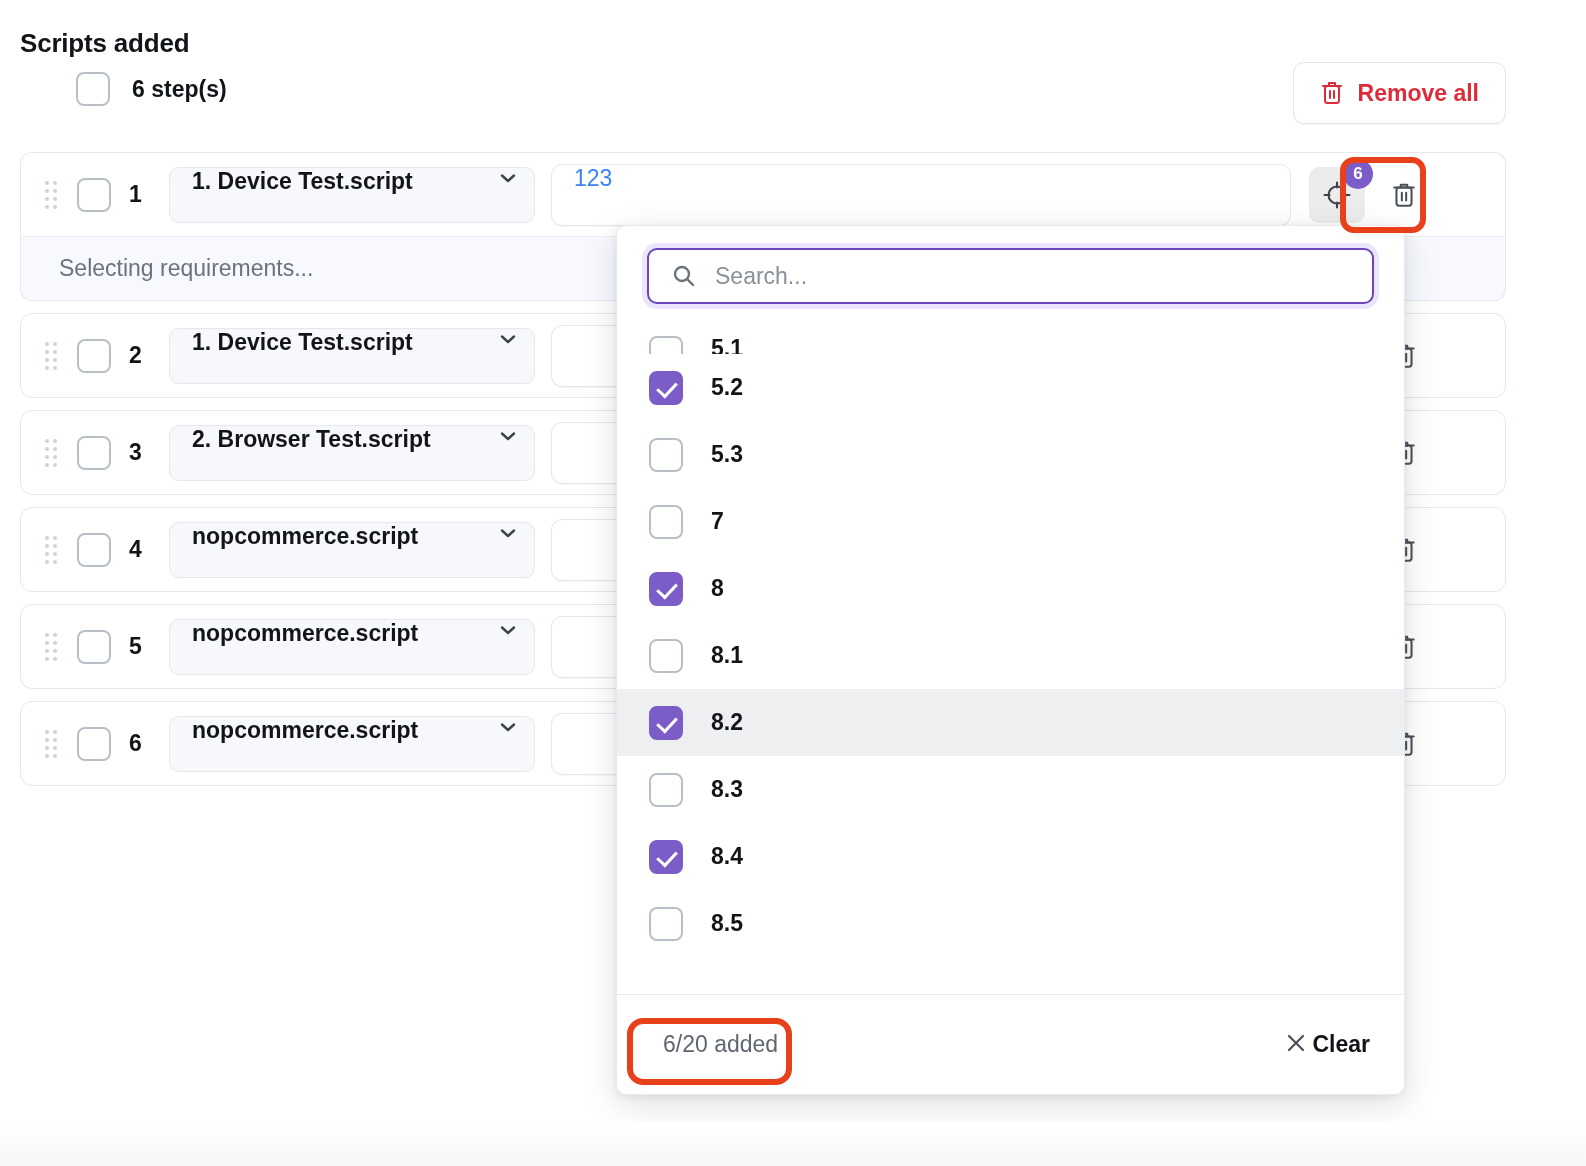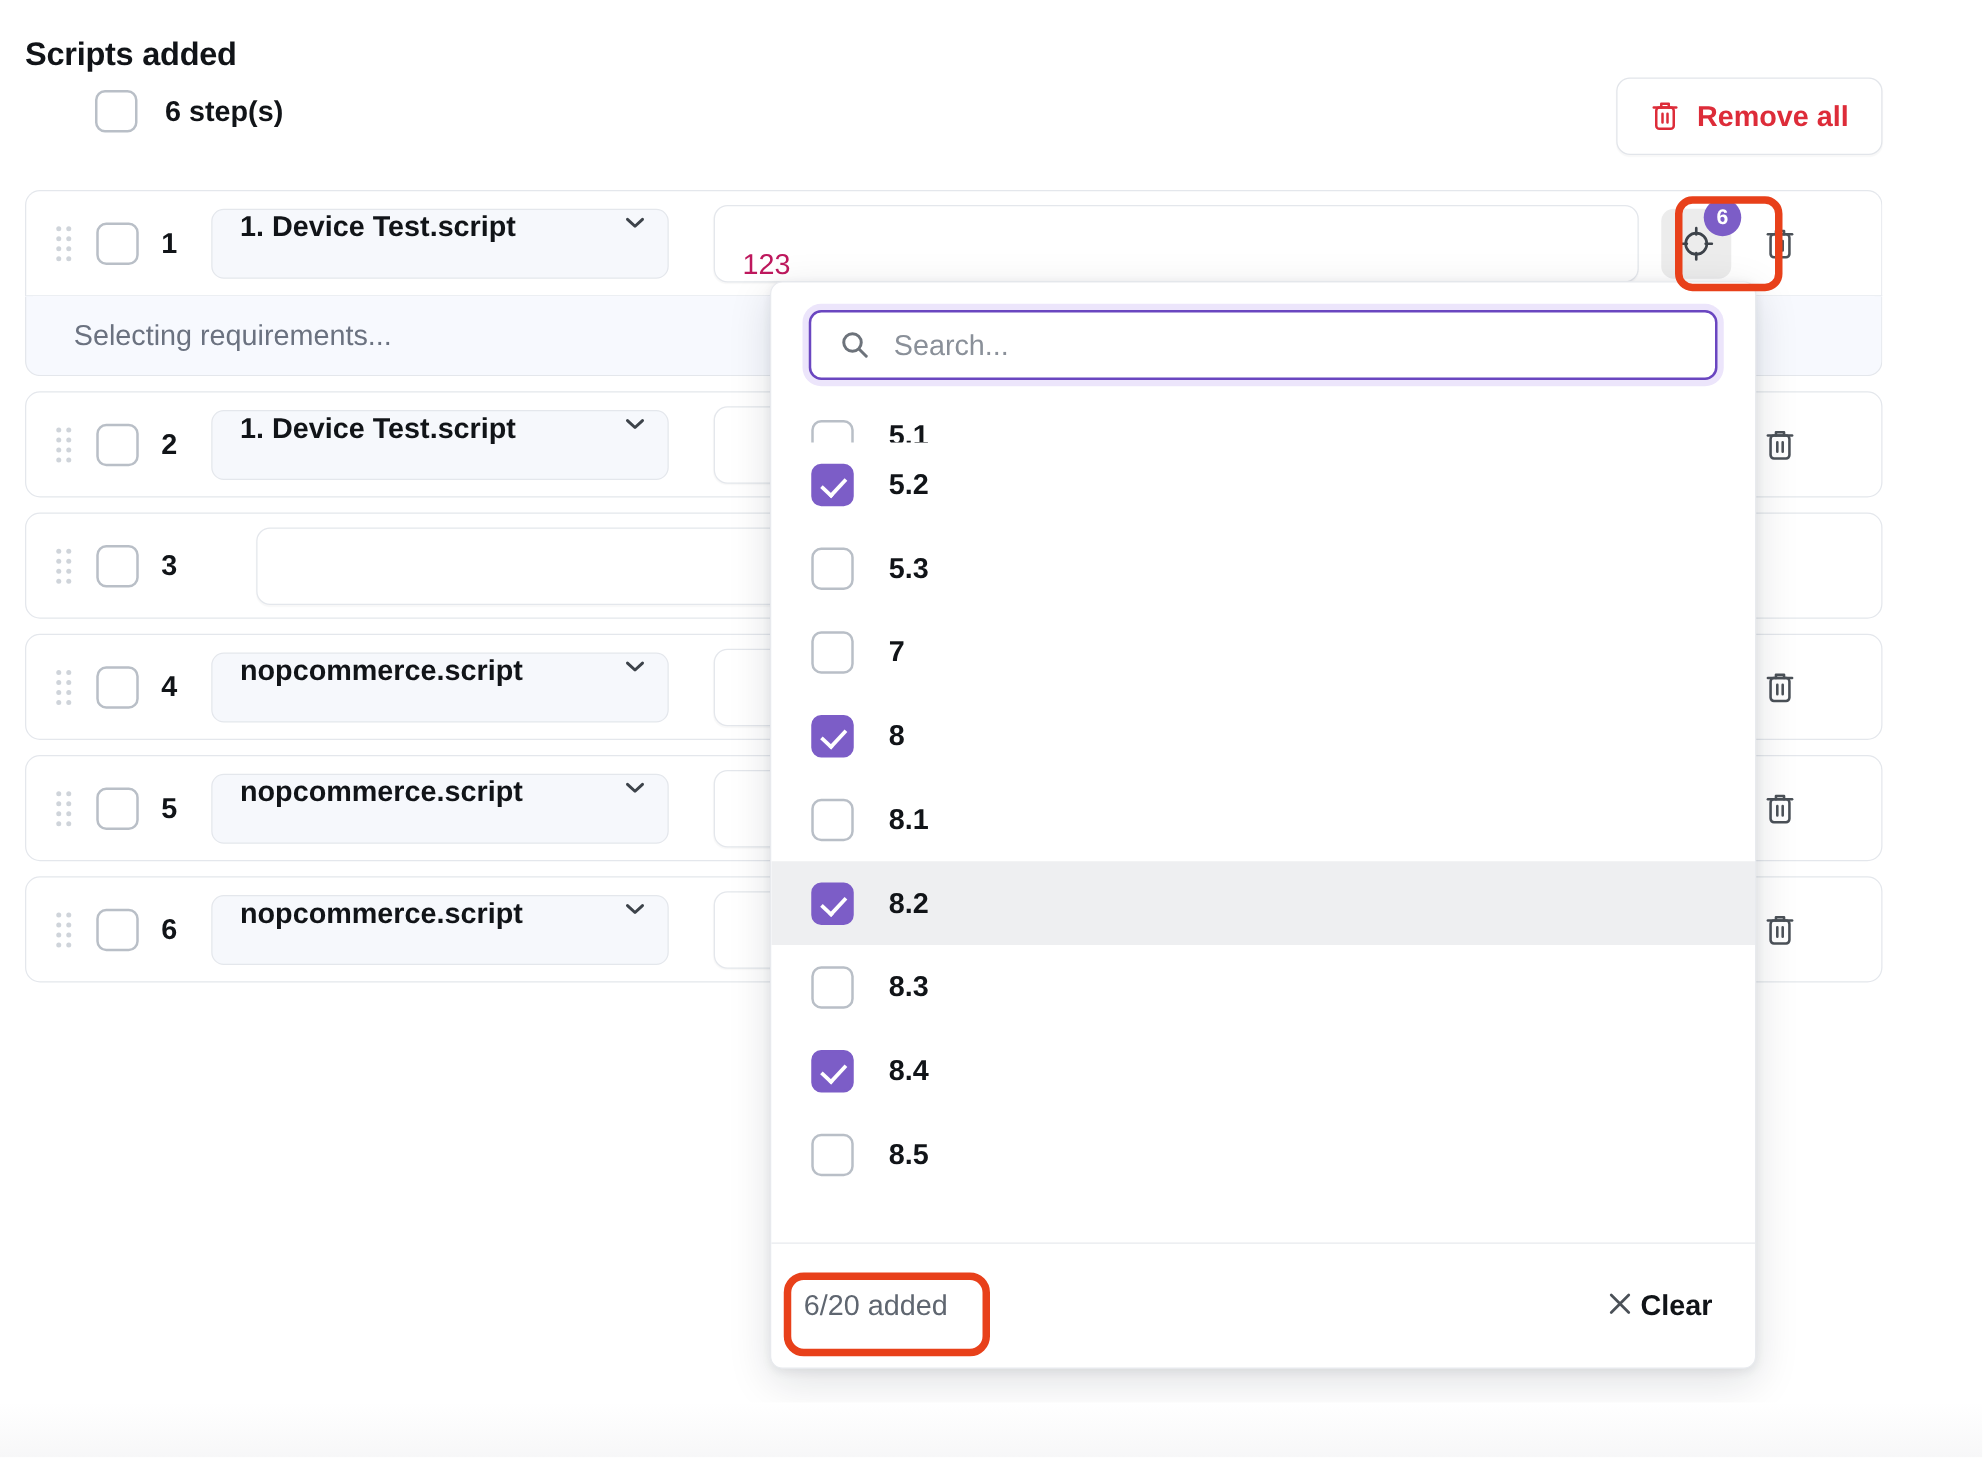--- a/index.html
+++ b/index.html
@@ -66,24 +66,24 @@
 
   .sel {
     position: relative; width: 366px; height: 56px; flex: 0 0 auto;
     border: 1px solid #e4e7ec; border-radius: 10px; background: #f6f8fc;
     display: flex; align-items: flex-start; padding: 0 16px 0 22px; cursor: pointer;
   }
   .sel-text { font-size: 23px; font-weight: 700; color: #111418; white-space: nowrap; }
   .chev { margin-left: auto; width: 20px; height: 20px; flex: 0 0 auto; }
 
   .txtfield {
-    margin-left: 36px; width: 740px; height: 62px; flex: 0 0 auto;
+    margin-left: 16px; width: 740px; height: 62px; flex: 0 0 auto;
     border: 1px solid #e4e7ec; border-radius: 11px; background: #fff;
-    display: flex; align-items: flex-end; padding: 0 22px;
-    font-size: 23px; color: #be185d;
+    display: flex; align-items: flex-start; padding: 0 22px;
+    font-size: 23px; color: #3b82f6;
     box-shadow: 0 1px 1px rgba(16,24,40,.03);
   }
 
   .target-btn {
     margin-left: 18px; width: 56px; height: 56px; flex: 0 0 auto;
     border-radius: 10px; background: #ececec;
     display: flex; align-items: center; justify-content: center;
     position: relative; cursor: pointer;
   }
   .badge {
@@ -134,21 +134,21 @@
   }
   .opt.hover { background: #eeeff1; }
   .opt-label { font-size: 23px; font-weight: 700; color: #111418; }
   .opt.clipped { height: 36px; align-items: flex-end; overflow: hidden; }
   .opt.clipped .cb { margin-bottom: -16px; }
   .opt.clipped .opt-label { margin-bottom: -8px; }
 
   .panel-footer {
     height: 100px; border-top: 1px solid #e8eaee;
     display: flex; align-items: center; justify-content: space-between;
-    padding: 0 34px 0 26px;
+    padding: 0 34px 0 46px;
   }
   .added-count { font-size: 23px; color: #5f6670; }
   .clear-btn {
     display: flex; align-items: flex-start; gap: 4px;
     font-size: 23px; font-weight: 700; color: #111418; cursor: pointer;
   }
 
   
   .anno {
     position: absolute; border: 6px solid #e8401a; border-radius: 14px;
@@ -280,20 +280,28 @@
           <i></i>
           <i></i>
           <i></i>
           <i></i>
           <i></i>
           <i></i>
           <i></i>
         </span>
       <span class="cb"></span>
       <span class="idx">3</span>
+      <div class="sel">
+        <span class="sel-text">2. Browser Test.script</span>
+        <span class="chev">
+          <svg class="icon" width="20" height="20" viewBox="0 0 20 20" fill="none" stroke="#3d434a" stroke-width="2.4" stroke-linecap="round" stroke-linejoin="round">
+              <path d="M4 7.5l6 5.5 6-5.5"></path>
+            </svg>
+        </span>
+      </div>
       <div class="txtfield">
         <span></span>
       </div>
       <div class="target-btn" style="background:transparent">
         <span></span>
       </div>
       <div class="trash-btn">
         <svg class="icon" width="26" height="28" viewBox="0 0 24 26" fill="none" stroke="#4b5158" stroke-width="1.9" stroke-linecap="round" stroke-linejoin="round">
           <path d="M3 6h18"></path>
             <path d="M9 6V3.5h6V6"></path>

